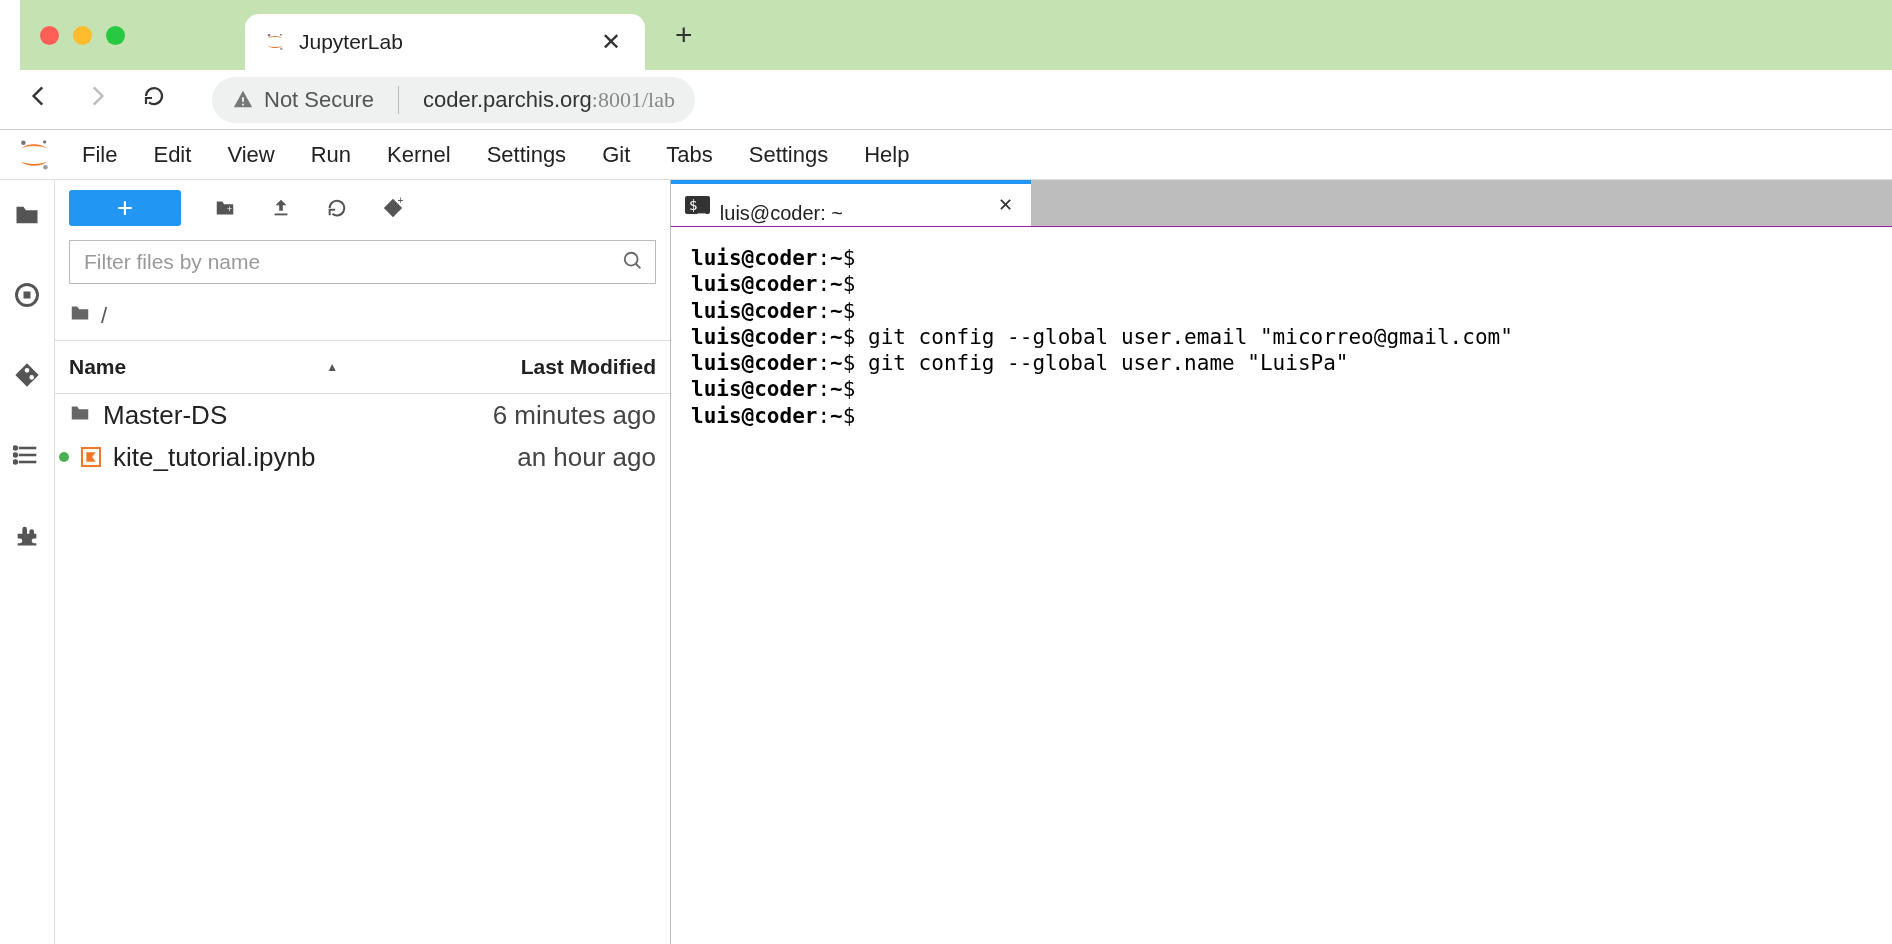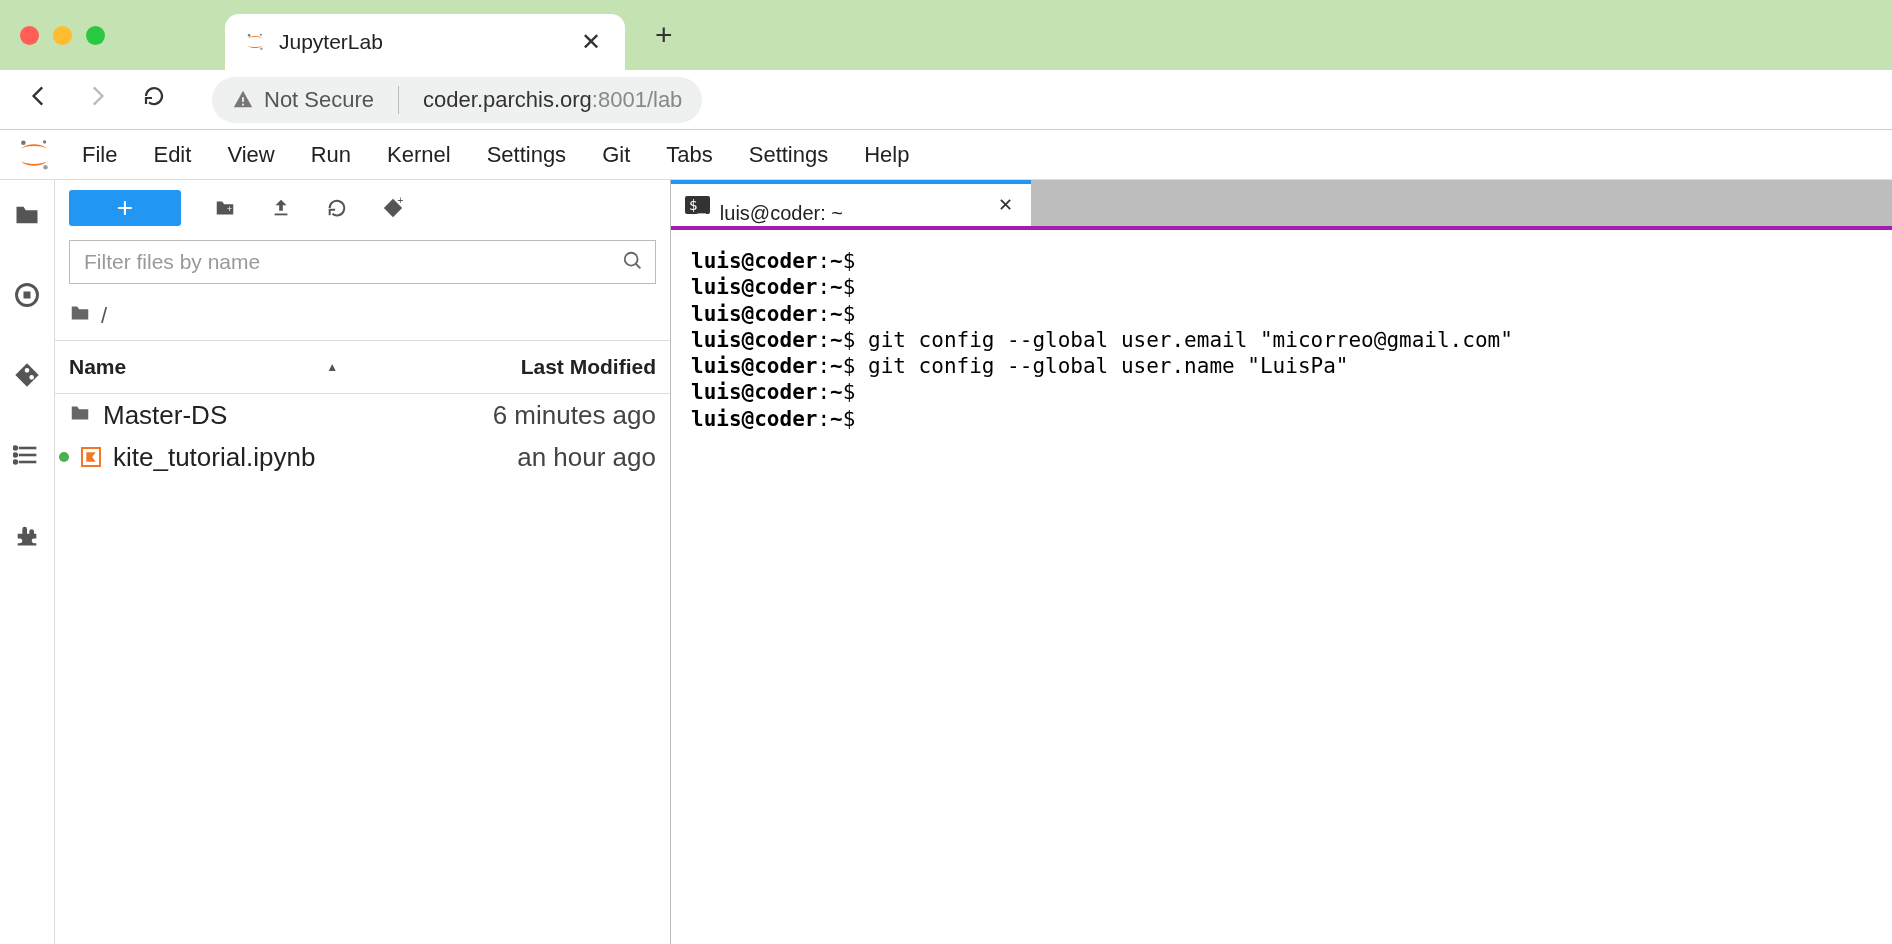--- a/index.html
+++ b/index.html
@@ -14,20 +14,21 @@
   }
 
   
   .browser-tabbar {
     height: 70px;
     background: #c5e2b2;
     display: flex;
     align-items: center;
     padding: 0 20px;
     position: relative;
+    margin-left: 20px;
   }
   .traffic-lights { display: flex; gap: 14px; margin-right: 120px; }
   .traffic-dot { width: 19px; height: 19px; border-radius: 50%; }
   .red { background: #ff5f57; }
   .yellow { background: #febc2e; }
   .green { background: #28c840; }
   .browser-tab {
     background: #fff;
     border-radius: 14px 14px 0 0;
     height: 56px;
@@ -66,21 +67,21 @@
     align-items: center;
     padding: 0 20px;
     gap: 14px;
     font-size: 22px;
     color: #555;
     margin-left: 20px;
   }
   .addr-not-secure { display:flex; align-items:center; gap:10px;}
   .addr-divider { width:1px; height: 28px; background:#bbb; margin: 0 10px; }
   .addr-url { color: #333; }
-  .addr-url .dim { color: #888; }
+  .addr-url .dim { color: #888; font-family: Liberation Serif, serif; }
 
   
   .app-menubar {
     height: 50px;
     border-bottom: 1px solid #ddd;
     display: flex;
     align-items: center;
     padding-left: 10px;
     gap: 0;
   }
@@ -210,21 +211,21 @@
     font-size: 20px;
   }
   .term-badge {
     background: #333; color:#fff; font-family: monospace; font-size: 14px;
     padding: 1px 4px; border-radius:2px;
   }
   .work-tab .tab-title { flex:1;margin-top:16px; }
   .terminal-pane {
     flex: 1;
     background: #fff;
-    border-top: 4px solid #a21caf;
+    border-top: 1px solid #a21caf;
     padding: 18px 20px;
     font-family: "Menlo", "Consolas", monospace;
     font-size: 21px;
     line-height: 1.25;
     white-space: pre;
     color: #000;
   }
   .terminal-pane b { font-weight: bold; }
 </style>
 </head>

